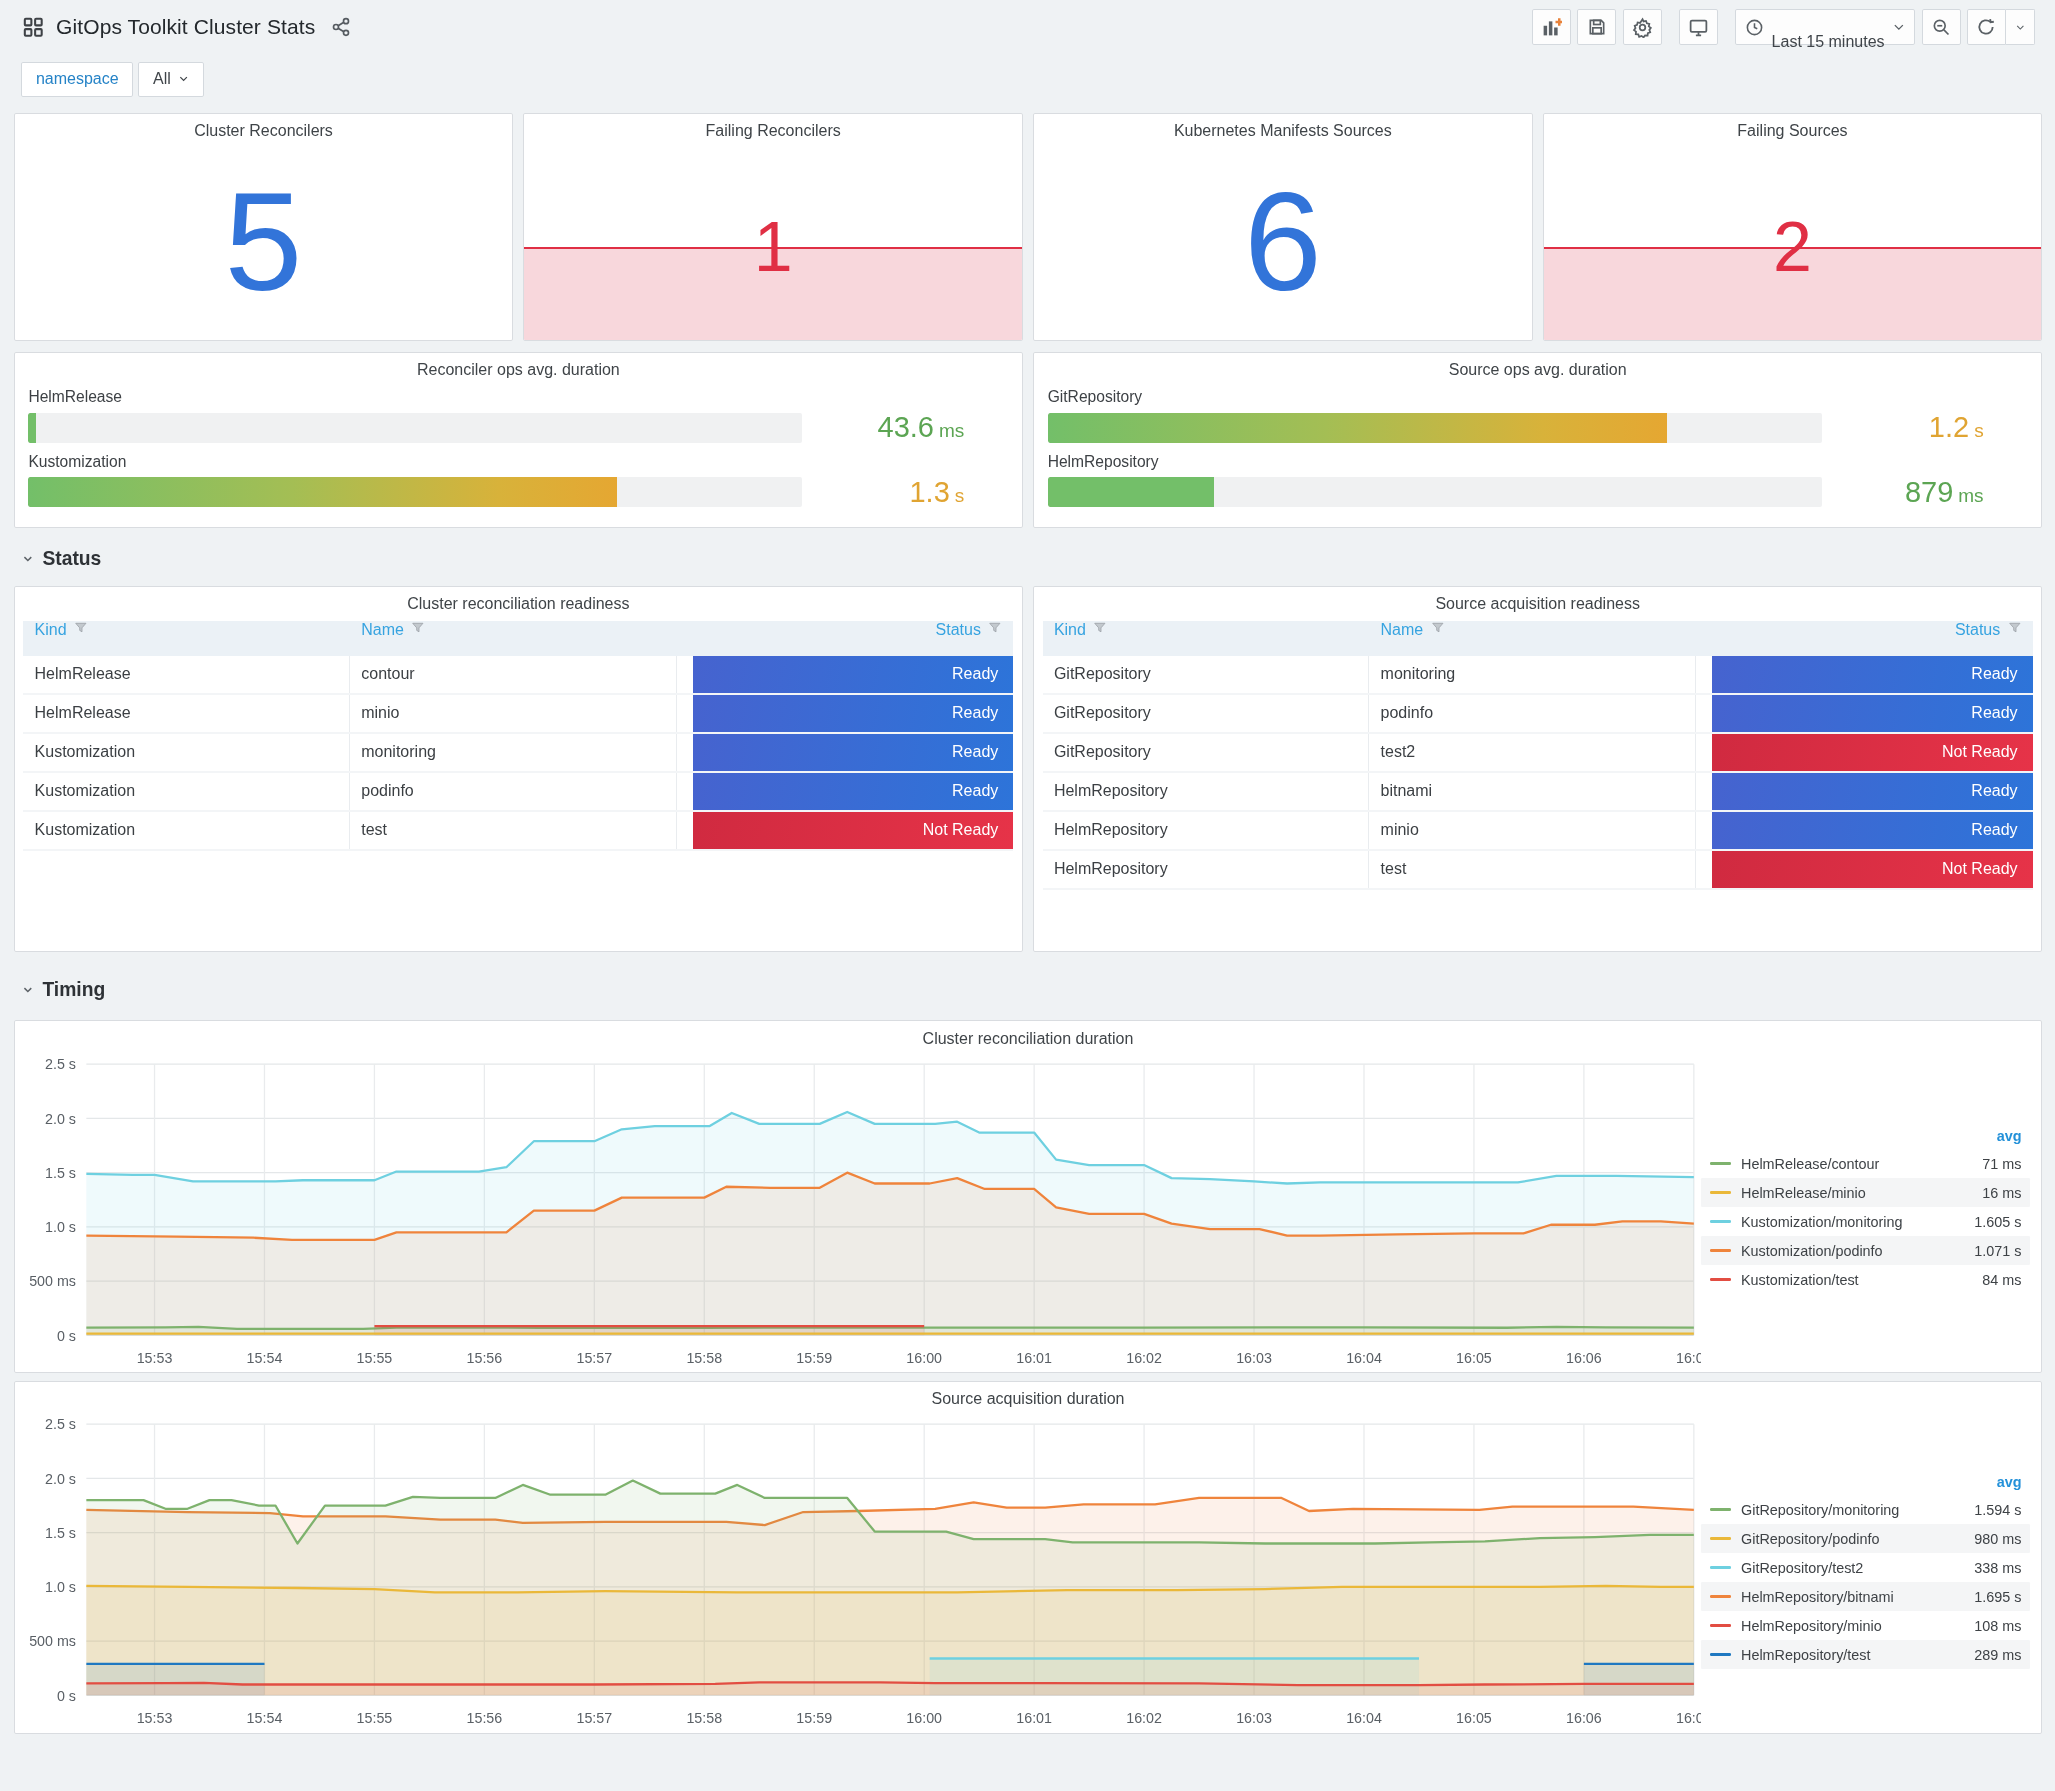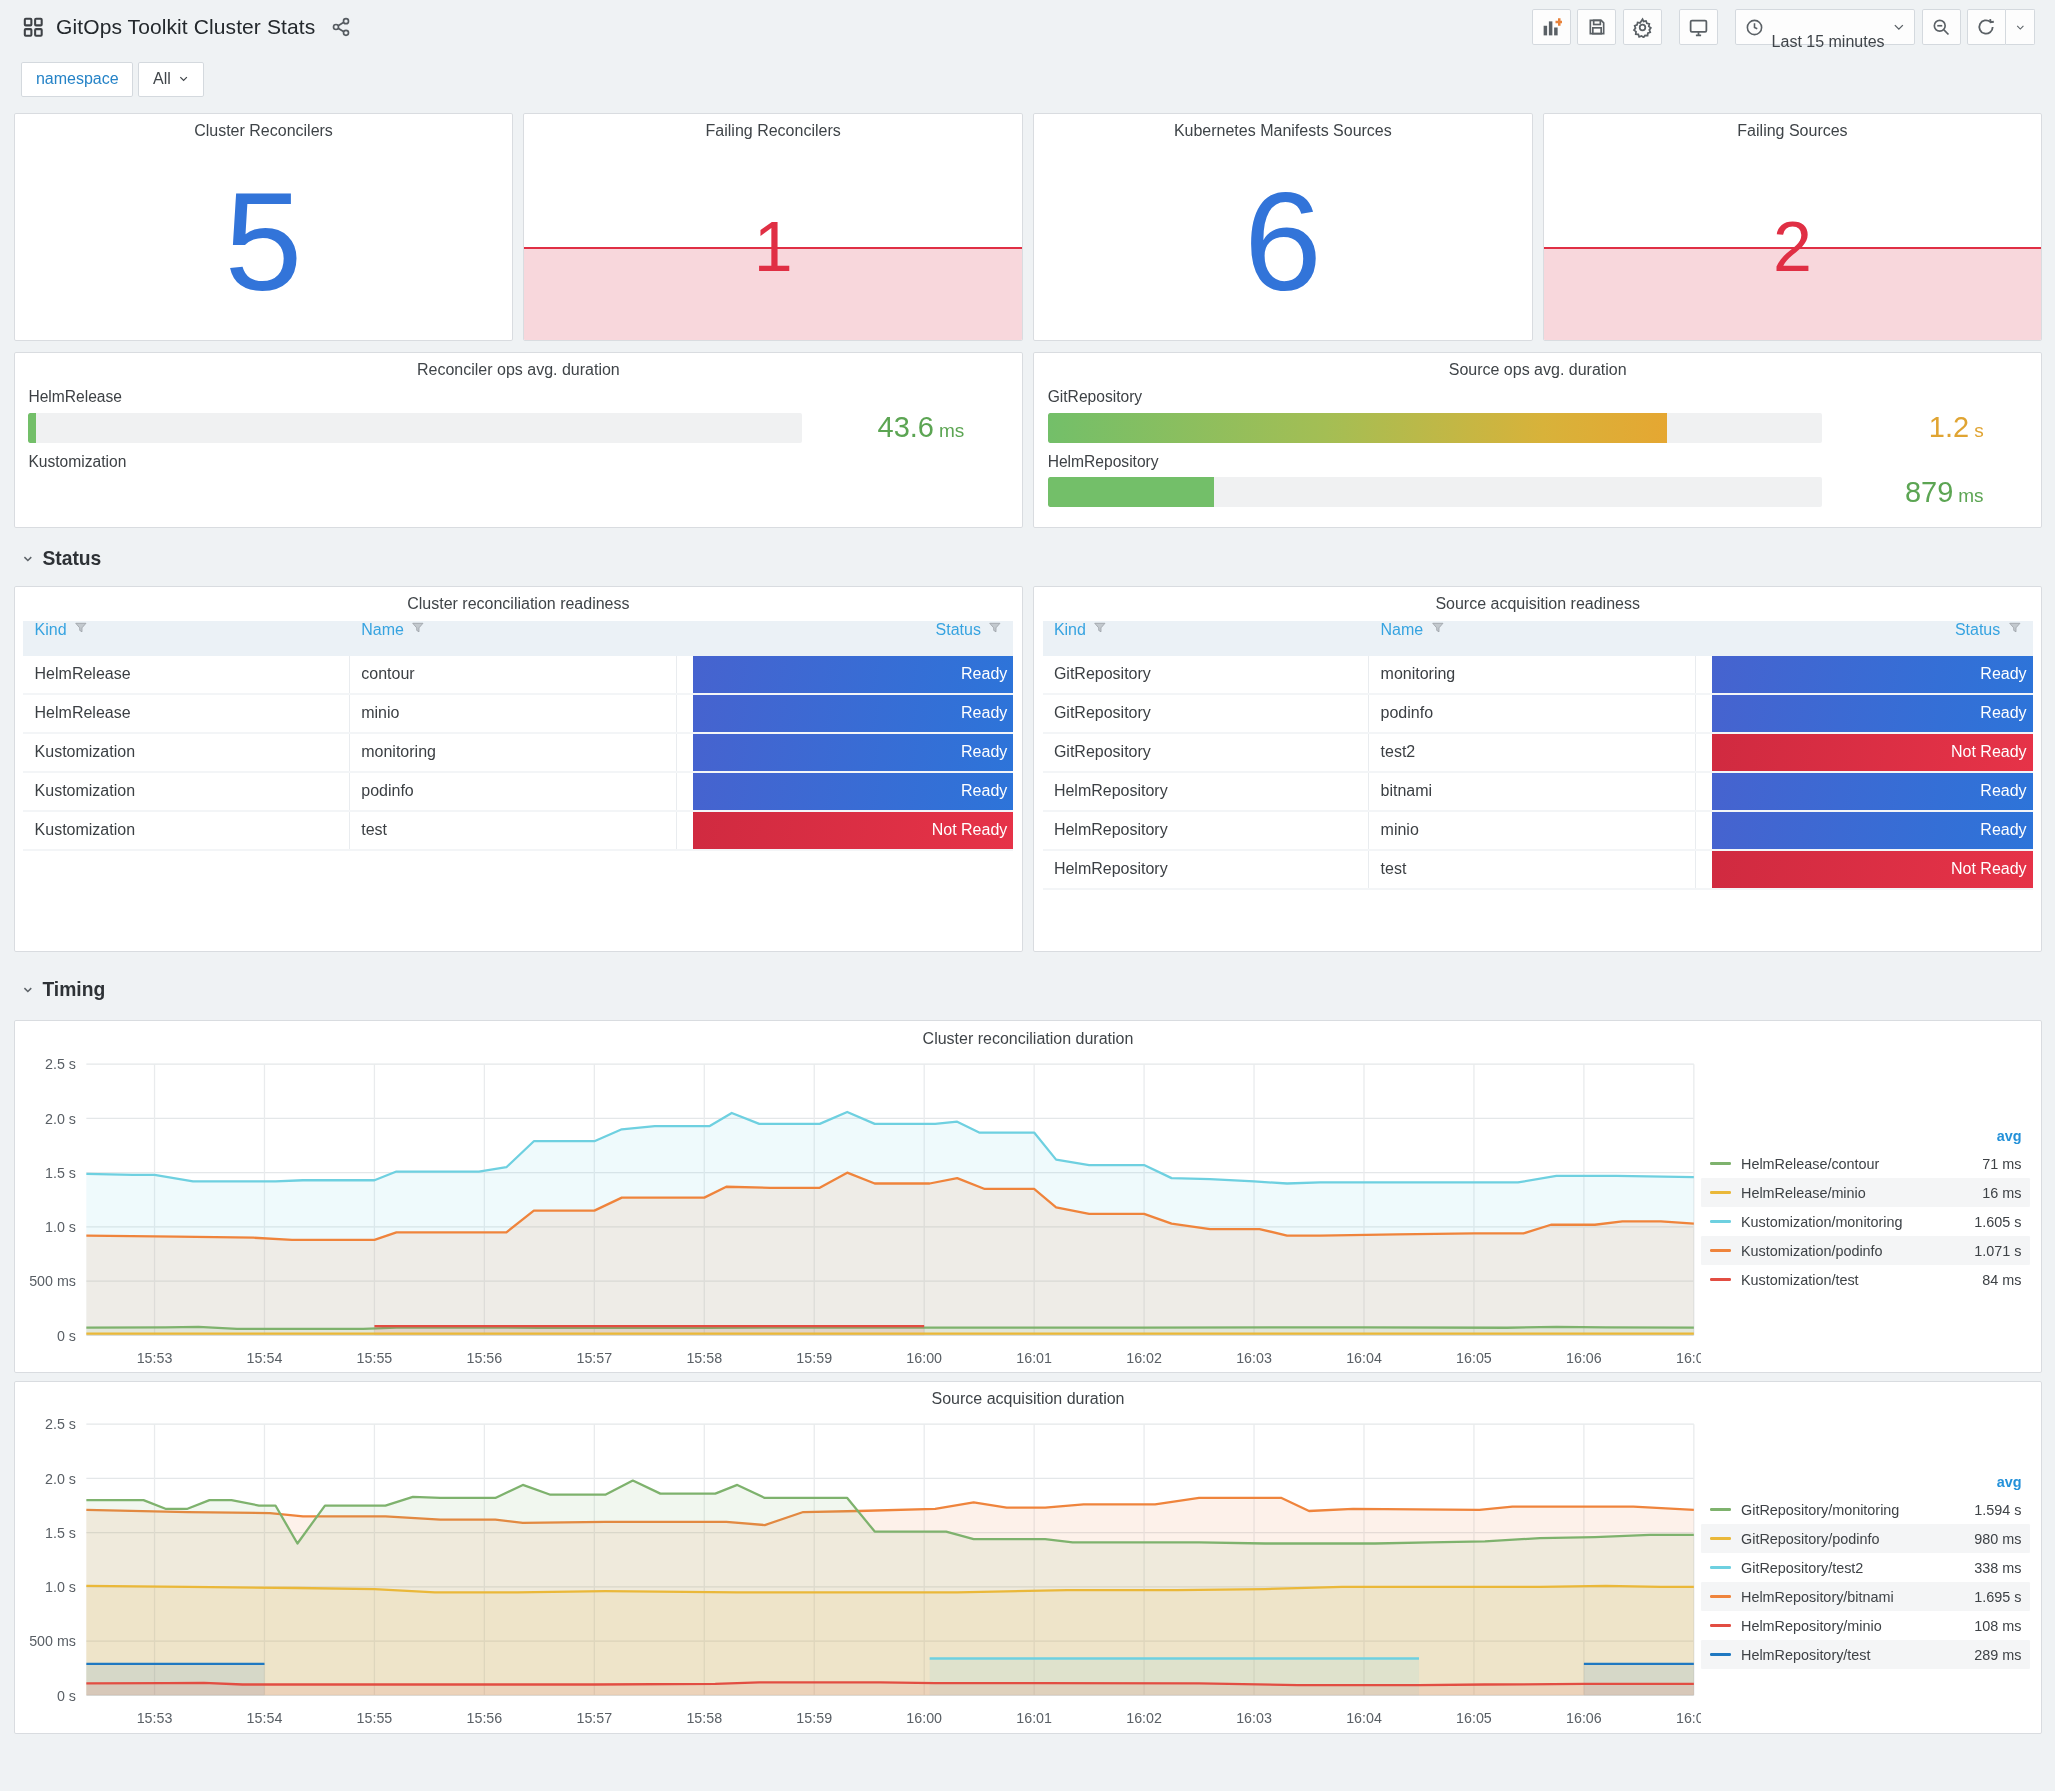--- a/index.html
+++ b/index.html
@@ -79,21 +79,21 @@
     font-size:16px; color:#36a3e0; }
   .t-hcell { display:flex; gap:7.5px; padding:0 11.2px; height:100%; cursor:pointer; }
   .t-row { display:flex; height:39px; border-bottom:2.5px solid #f3f5f7; }
   .t-cell { display:flex; align-items:center; padding:0 11.2px; font-size:16px; color:#3b3f43;
     background:#fff; border-right:0.6px solid #e9ecef; }
   .col-kind { width:33%; }
   .col-name { width:33%; }
   .col-status { width:34%; border-right:none !important; }
   .t-hcell.col-status { justify-content:flex-end; }
   .status-cell { justify-content:flex-end; color:#fff !important; padding:0 !important; }
-  .status-inner { width:100%; height:100%; display:flex; align-items:center; justify-content:flex-end; padding:0 6px;margin-left:16px; }
+  .status-inner { width:100%; height:100%; display:flex; align-items:center; justify-content:flex-end; padding:0 15px;margin-left:16px; }
   .st-ready    { background:linear-gradient(100deg,#4663cf 0%,#2d74d9 100%); }
   .st-notready { background:linear-gradient(100deg,#d02a40 0%,#e63348 100%); }
 
   
   .chart-panel { height:353px; display:flex; flex-direction:column; }
   .chart-panel + .chart-panel { margin-top:7.5px; }
   .chart-body { flex:1; display:flex; min-height:0; }
   .chart-svg { flex:1; height:100%; }
   .legend { width:340px; display:flex; flex-direction:column; justify-content:center;
     padding-right:11.2px; font-size:14.4px; }
@@ -232,20 +232,26 @@
       <div class="p-title">Reconciler ops avg. duration</div>
       <div class="g-rows">
           <div class="g-label">HelmRelease</div>
           <div class="g-line">
             <div class="g-track">
               <div class="g-fill" style="width: max(1%, 5.6px); background: rgb(115, 191, 105);"></div>
             </div>
             <div class="g-val" style="color: rgb(92, 165, 83);"><span>43.6</span><span class="unit">ms</span></div>
           </div>
           <div class="g-label">Kustomization</div>
+          <div class="g-line">
+            <div class="g-track">
+              <div class="g-fill" style="width: max(76%, 5.6px); background: linear-gradient(90deg, rgb(115, 191, 105) 0%, rgb(164, 190, 84) 45%, rgb(216, 178, 58) 80%, rgb(229, 167, 50) 100%);"></div>
+            </div>
+            <div class="g-val" style="color: rgb(224, 164, 50);"><span>1.3</span><span class="unit">s</span></div>
+          </div>
         </div>
     </div>
     <div class="panel gauge-panel">
       <div class="p-title">Source ops avg. duration</div>
       <div class="g-rows">
           <div class="g-label">GitRepository</div>
           <div class="g-line">
             <div class="g-track">
               <div class="g-fill" style="width: max(80%, 5.6px); background: linear-gradient(90deg, rgb(115, 191, 105) 0%, rgb(164, 190, 84) 45%, rgb(216, 178, 58) 80%, rgb(229, 167, 50) 100%);"></div>
             </div>

